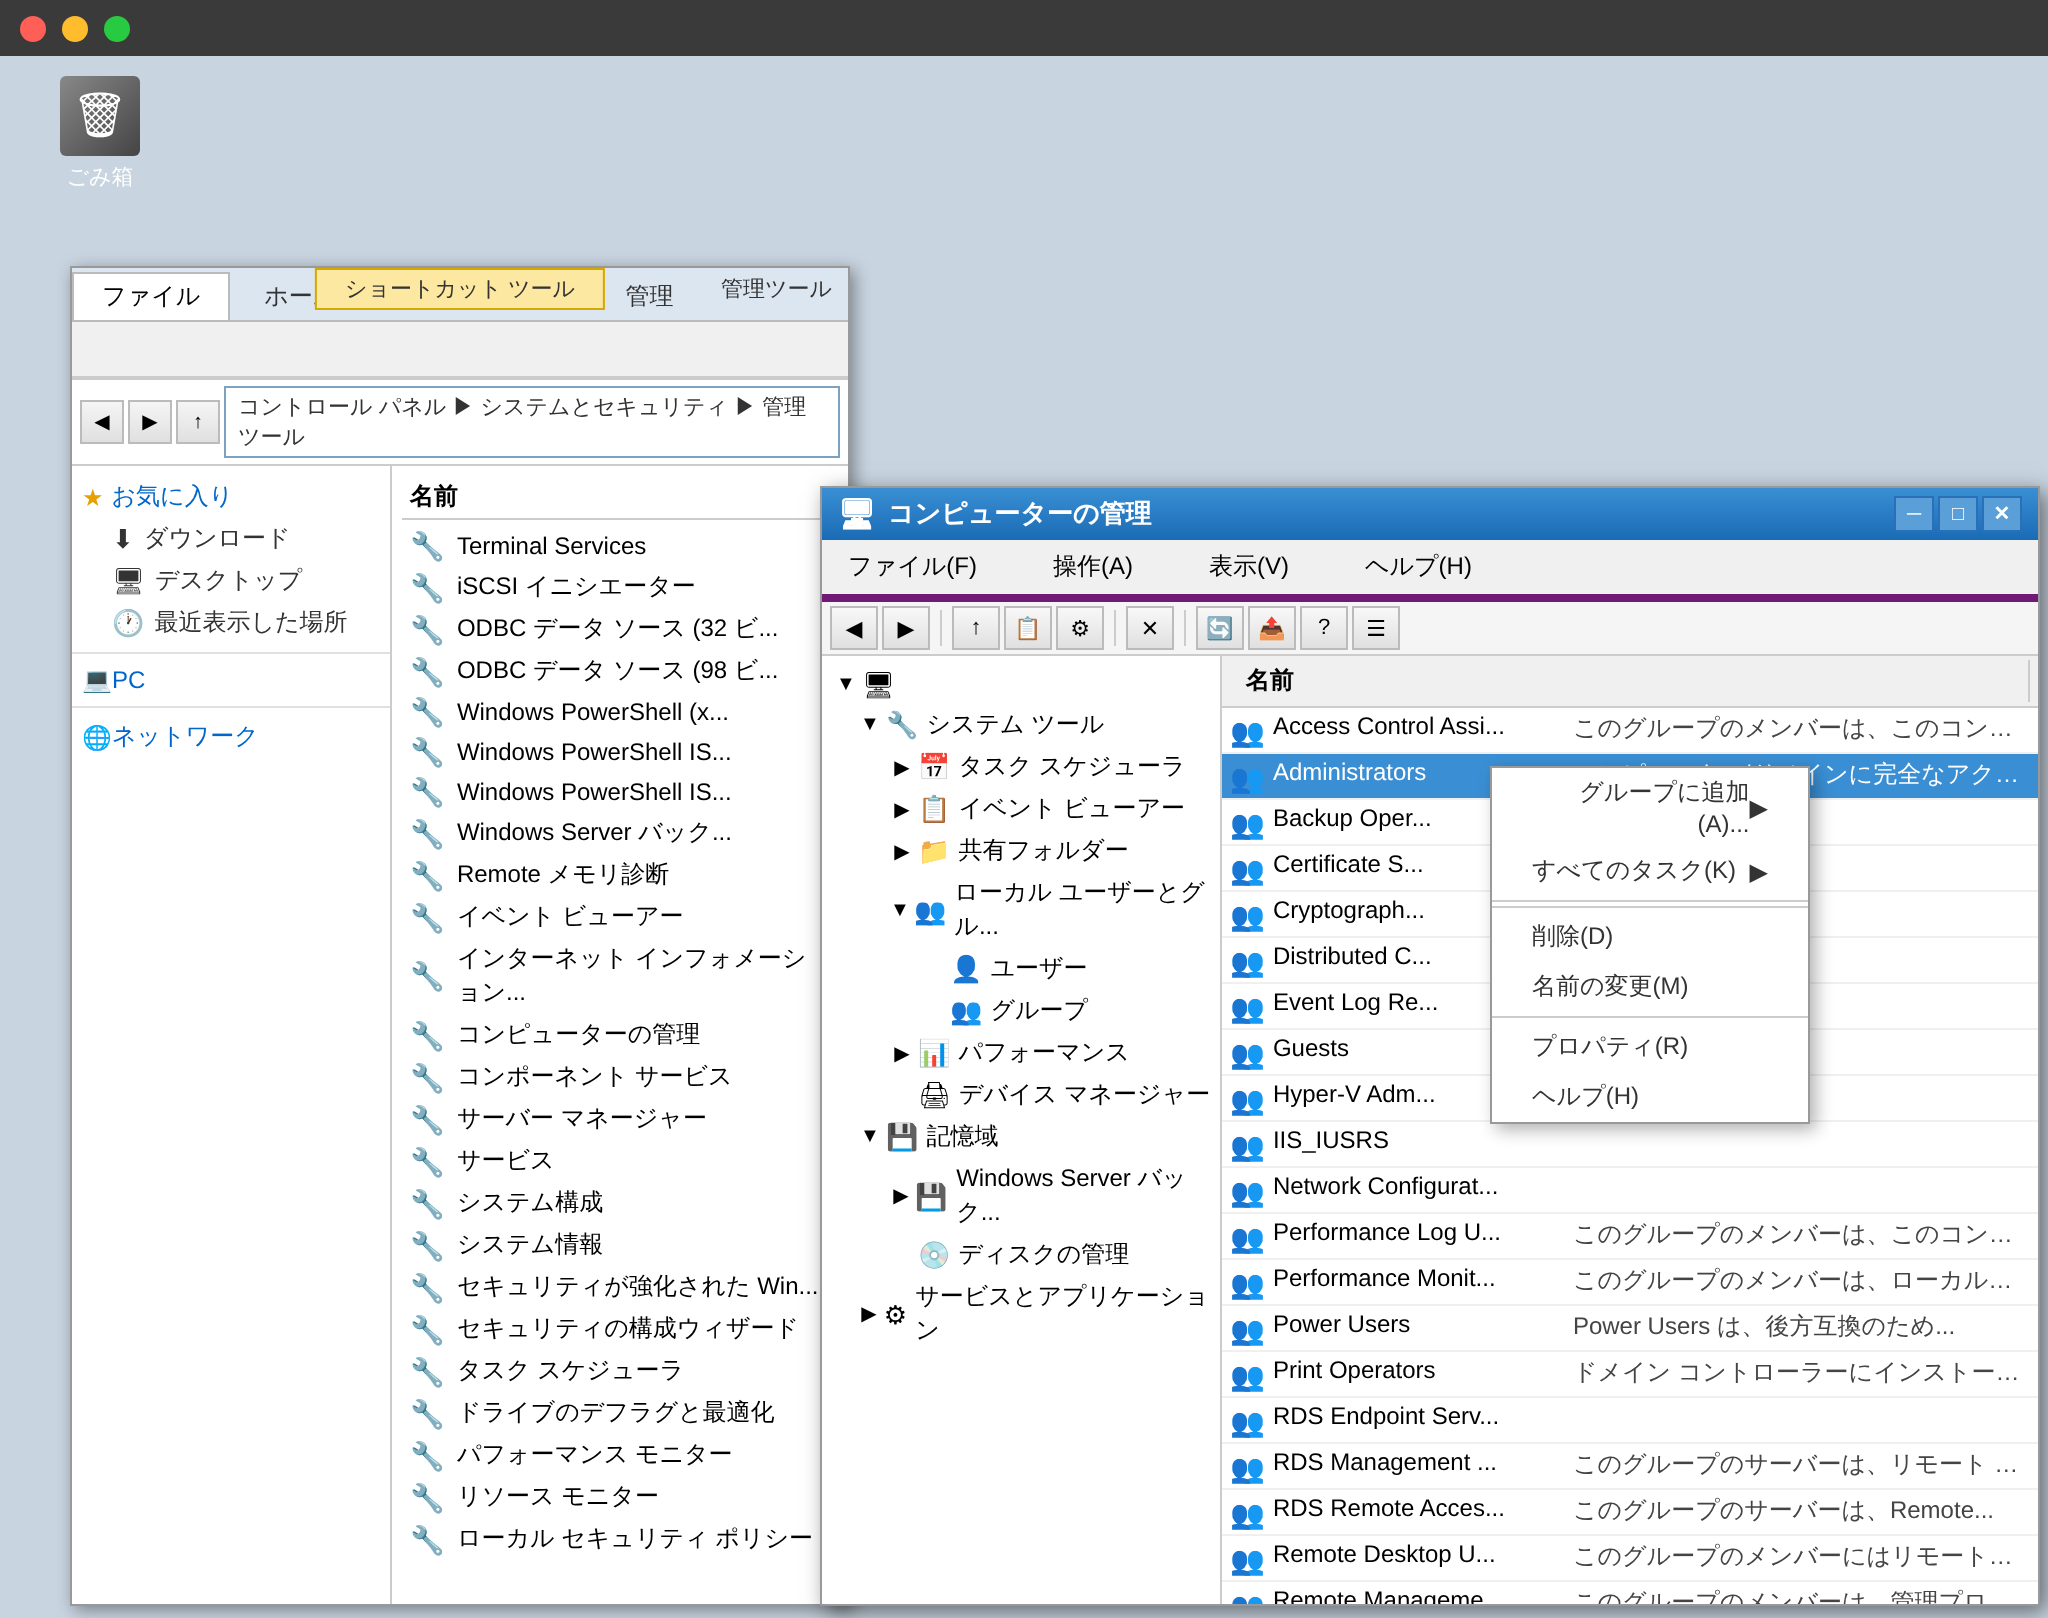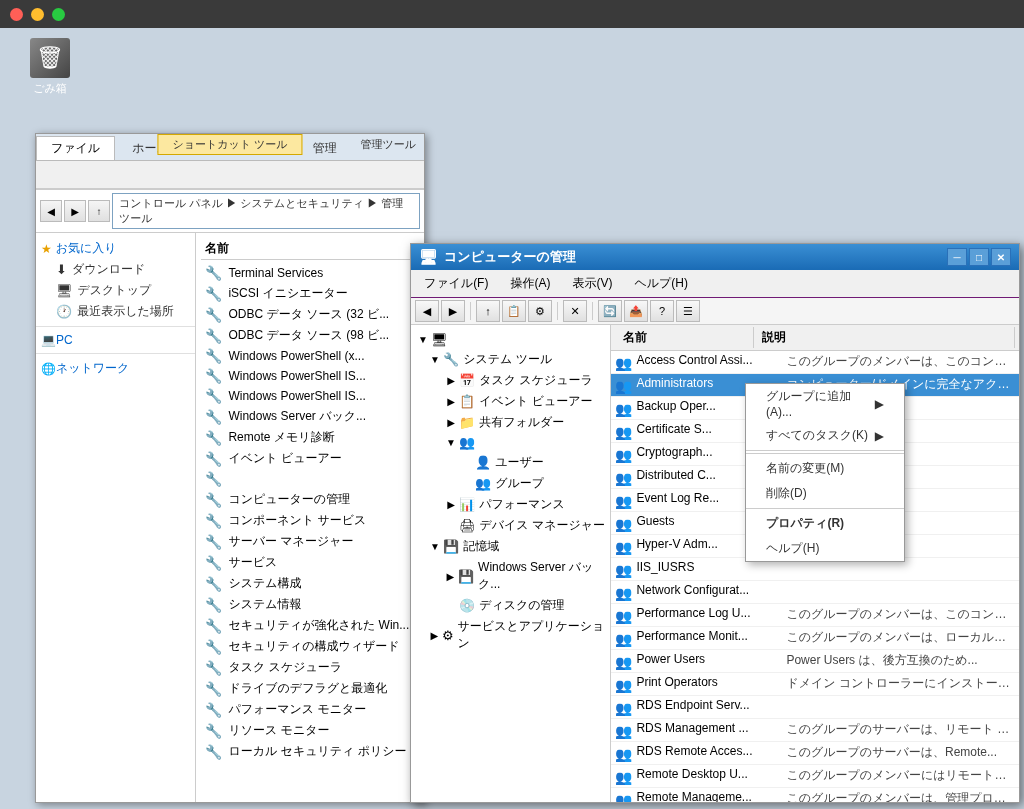--- a/index.html
+++ b/index.html
@@ -217,25 +217,25 @@
       border: 1px solid #2a70b8;
       color: white;
       font-size: 10px;
       cursor: pointer;
       display: flex; align-items: center; justify-content: center;
     }
 
     
     .menu-bar {
       background: #f0f0f0;
-      border-bottom: 1px solid #701a75;
+      border-bottom: 4px solid #701a75;
       display: flex;
       align-items: flex-end;
       padding: 2px 4px;
-      gap: 4px;
+      gap: 20px;
     }
     .menu-item {
       padding: 2px 8px;
       font-size: 12px;
       cursor: pointer;
       border: 1px solid transparent;
     }
 
     
     .comp-toolbar {
@@ -337,22 +337,22 @@
       border: 1px solid #999;
       box-shadow: 3px 3px 8px rgba(0,0,0,0.3);
       z-index: 20;
       font-size: 12px;
     }
     .ctx-item {
       padding: 4px 20px;
       cursor: pointer;
       color: #333;
     }
-    .ctx-item.bold { font-weight: bold; }
-    .ctx-item.has-arrow { display: flex; justify-content: space-between; align-items: center; }
+    .ctx-item.bold { font-weight: normal; }
+    .ctx-item.has-arrow { display: flex; justify-content: space-between; align-items: center; text-align: right; }
     .ctx-separator { height: 1px; background: #ccc; margin: 2px 0; }
 
     
     ::-webkit-scrollbar { width: 8px; height: 8px; }
     ::-webkit-scrollbar-track { background: #f0f0f0; }
     ::-webkit-scrollbar-thumb { background: #b0b8c8; border-radius: 2px; }
 
     .ribbon-tabs-wrapper {
       position: relative;
     }
@@ -470,20 +470,21 @@
             <div class="file-item">
               <span class="fi-icon">🔧</span>
               <span>Remote メモリ診断</span>
             </div>
             <div class="file-item">
               <span class="fi-icon">🔧</span>
               <span>イベント ビューアー</span>
             </div>
             <div class="file-item">
               <span class="fi-icon">🔧</span>
+              <span>インターネット インフォメーション...</span>
             </div>
             <div class="file-item">
               <span class="fi-icon">🔧</span>
               <span>コンピューターの管理</span>
             </div>
             <div class="file-item">
               <span class="fi-icon">🔧</span>
               <span>コンポーネント サービス</span>
             </div>
             <div class="file-item">
@@ -595,20 +596,21 @@
             <span class="tree-label">イベント ビューアー</span>
           </div>
           <div class="tree-item tree-indent2">
             <span class="tree-expand">▶</span>
             <span class="tree-icon">📁</span>
             <span class="tree-label">共有フォルダー</span>
           </div>
           <div class="tree-item tree-indent2">
             <span class="tree-expand">▼</span>
             <span class="tree-icon">👥</span>
+            <span class="tree-label">ローカル ユーザーとグル...</span>
           </div>
           <div class="tree-item tree-indent3">
             <span class="tree-expand"></span>
             <span class="tree-icon">👤</span>
             <span class="tree-label">ユーザー</span>
           </div>
           <div class="tree-item tree-indent3">
             <span class="tree-expand"></span>
             <span class="tree-icon">👥</span>
             <span class="tree-label">グループ</span>
@@ -641,21 +643,20 @@
           <div class="tree-item tree-indent1">
             <span class="tree-expand">▶</span>
             <span class="tree-icon">⚙</span>
             <span class="tree-label">サービスとアプリケーション</span>
           </div>
         </div>
 
       <div class="right-panel">
         <div class="right-panel-header">
           <div class="right-col-header wide">名前</div>
-          <div class="right-col-header desc">説明</div>
         </div>
         <div class="groups-list" id="groups-list">
             <div class="group-item">
               <span class="group-icon">👥</span>
               <span class="group-name">Access Control Assi...</span>
               <span class="group-desc">このグループのメンバーは、このコンピュ...</span>
             </div>
             <div class="group-item selected">
               <span class="group-icon">👥</span>
               <span class="group-name">Administrators</span>
@@ -757,20 +758,20 @@
       <div class="ctx-item has-arrow">
         <span>グループに追加(A)...</span>
         <span>▶</span>
       </div>
       <div class="ctx-item has-arrow">
         <span>すべてのタスク(K)</span>
         <span>▶</span>
       </div>
       <div class="ctx-separator"></div>
       <div class="ctx-separator"></div>
+      <div class="ctx-item"><span>削除(D)</span></div>
       <div class="ctx-item"><span>名前の変更(M)</span></div>
-      <div class="ctx-item"><span>削除(D)</span></div>
       <div class="ctx-separator"></div>
       <div class="ctx-item bold"><span>プロパティ(R)</span></div>
       <div class="ctx-item"><span>ヘルプ(H)</span></div>
     </div>
 
 </div>
 
 </body></html>

